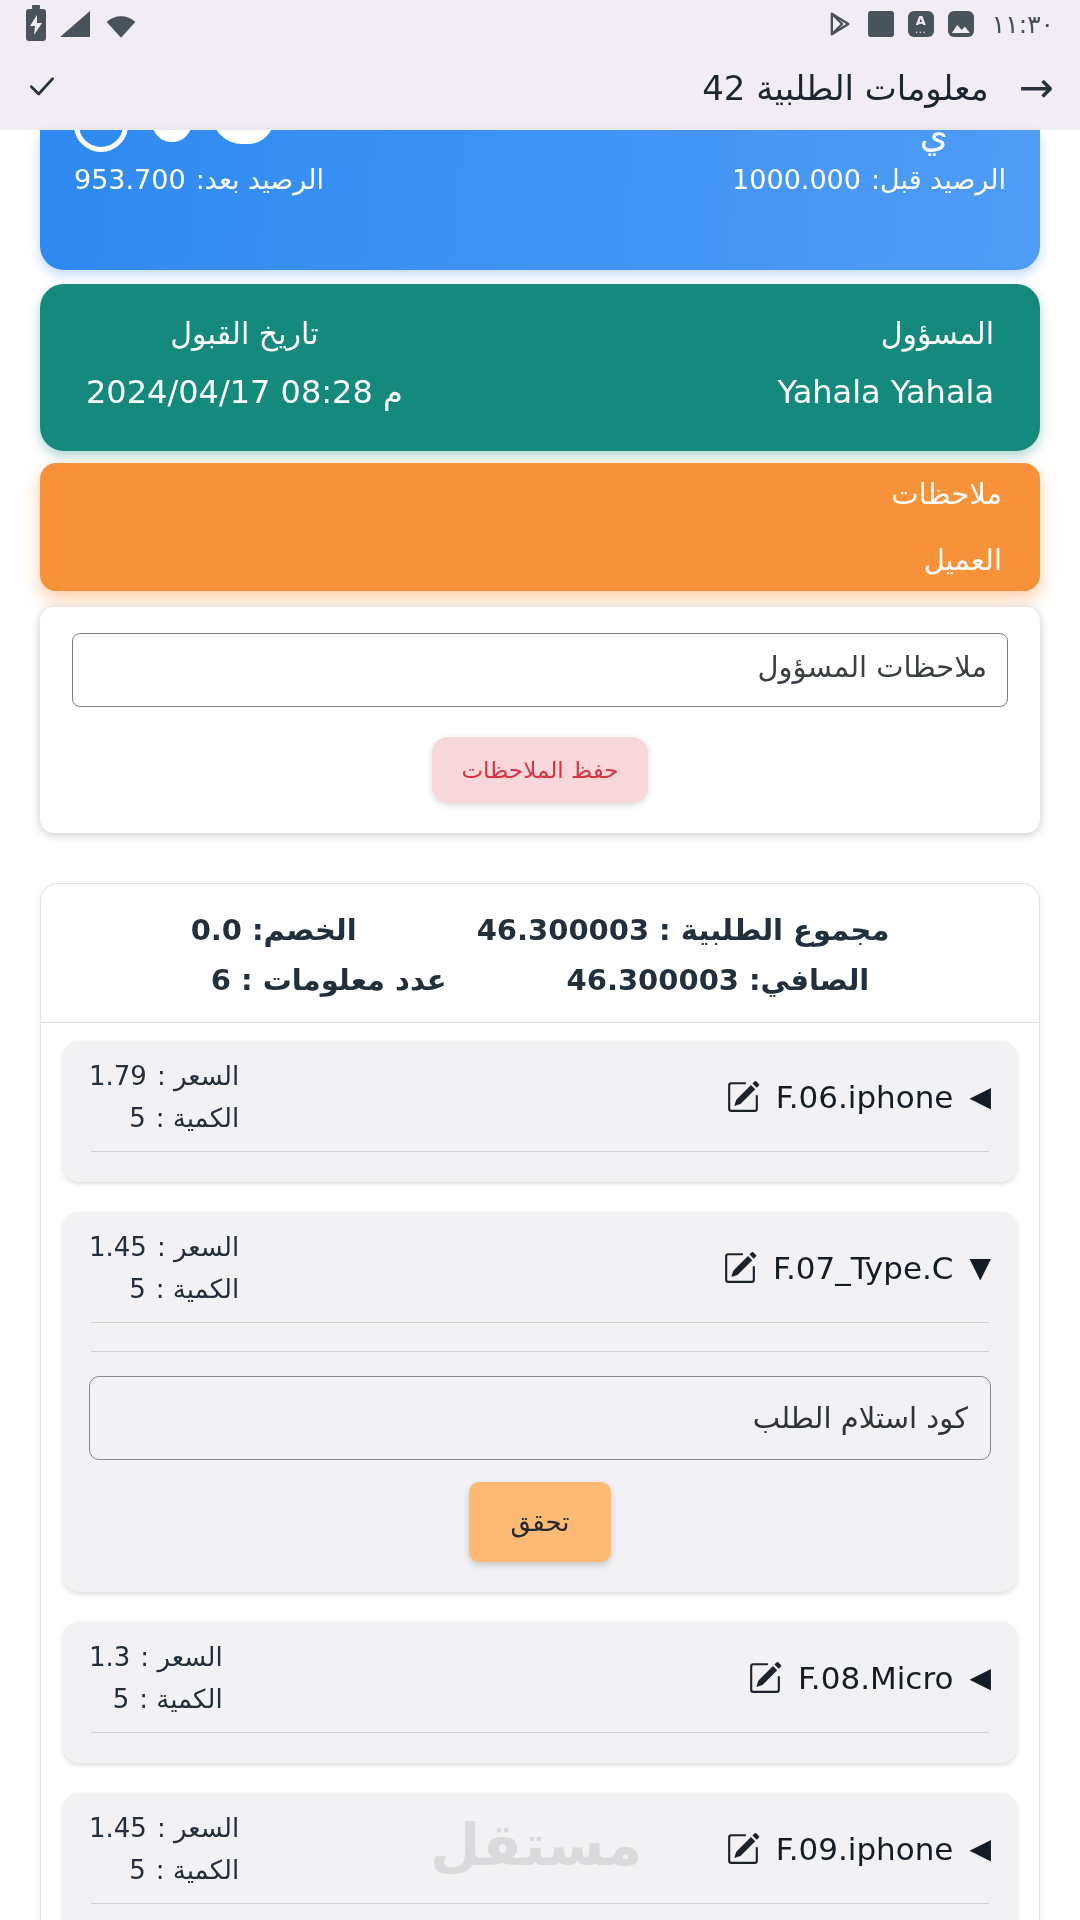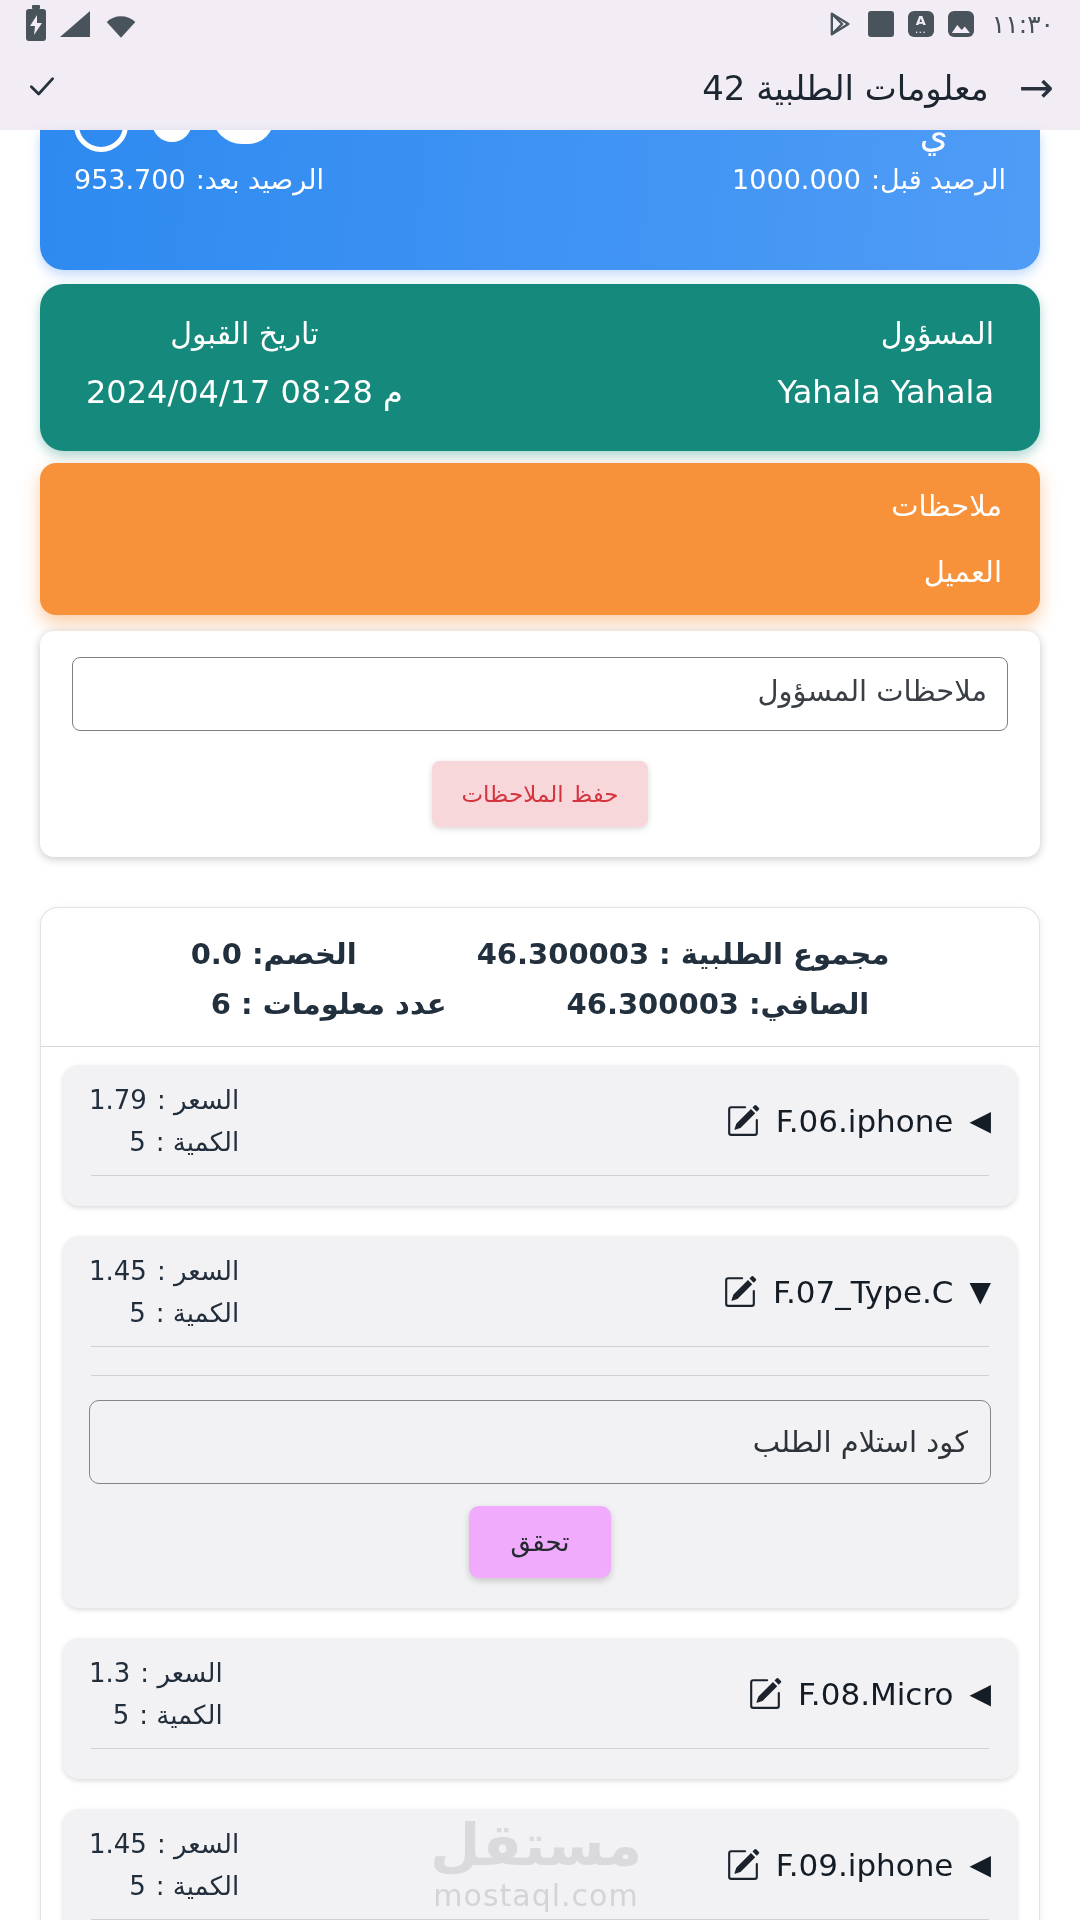--- a/index.html
+++ b/index.html
@@ -41,33 +41,33 @@
 
   
   .manager-card{margin:14px 40px 0;background:#15897c;border-radius:24px;padding:32px 46px 40px;color:#fff;
     display:flex;justify-content:space-between;direction:rtl;box-shadow:0 5px 12px rgba(21,137,124,.35);box-sizing:border-box;}
   .mg-col{display:flex;flex-direction:column;gap:22px;}
   .mg-col.left{align-items:center;}
   .mg-label{font-size:30px;}
   .mg-value{font-size:32px;}
 
   
-  .notes-banner{margin:12px 40px 0;background:#f7913a;border-radius:16px;padding:26px 38px;color:#fff;direction:rtl;
+  .notes-banner{margin:12px 40px 0;background:#f7913a;border-radius:16px;padding:14px 38px;color:#fff;direction:rtl;
     box-shadow:0 8px 18px rgba(247,145,58,.45);box-sizing:border-box;}
   .nb-line{font-size:29px;}
   .nb-line + .nb-line{margin-top:32px;}
 
   
   .notes-card{margin:16px 40px 0;background:#fff;border-radius:14px;box-shadow:0 2px 10px rgba(0,0,0,.22);
     padding:26px 32px 30px;box-sizing:border-box;}
   .notes-input{width:100%;box-sizing:border-box;height:74px;border:1.6px solid #7d8086;border-radius:8px;
     padding:16px 20px;font-size:29px;direction:rtl;resize:none;font-family:inherit;background:#fff;color:#222;}
   .notes-input::placeholder{color:#3a3f46;opacity:1;}
   .save-btn{display:block;margin:26px auto 0;width:216px;height:66px;background:#f8d7da;color:#d5343f;
-    border:none;border-radius:8px;font-size:23px;font-family:inherit;cursor:pointer;box-shadow:0 2px 6px rgba(0,0,0,.15);}
+    border:none;border-radius:16px;font-size:23px;font-family:inherit;cursor:pointer;box-shadow:0 2px 6px rgba(0,0,0,.15);}
 
   
   .orders-card{margin:50px 40px 0;background:#fff;border:1px solid #e2e2e6;border-bottom:none;
     border-radius:18px 18px 0 0;padding:28px 22px 60px;box-shadow:0 2px 8px rgba(0,0,0,.08);box-sizing:border-box;}
   .totals-row{display:flex;direction:rtl;justify-content:center;gap:120px;font-size:29px;font-weight:600;color:#22303e;line-height:36px;}
   .totals-row + .totals-row{margin-top:14px;}
   .totals-divider{margin:24px -22px 0;border-top:1.6px solid #d8d8dc;}
 
   .product-card{margin-top:18px;background:#f2f2f4;border-radius:16px;padding:20px 26px 30px;
     box-shadow:0 2px 5px rgba(0,0,0,.14);box-sizing:border-box;}
@@ -76,21 +76,21 @@
   .name-group{display:flex;align-items:center;gap:16px;direction:rtl;}
   .caret{font-size:28px;color:#141c26;line-height:1;}
   .prod-name{font-size:31px;color:#141c26;direction:ltr;}
   .edit-icon{color:#1b222c;display:inline-flex;cursor:pointer;}
   .pq-col{display:flex;flex-direction:column;gap:12px;direction:rtl;font-size:26px;color:#222e3c;}
   .item-divider{margin:18px 2px 0;border-top:1.5px solid #d0d0d5;}
   .item-divider.second{margin-top:28px;}
   .code-input{display:block;width:100%;box-sizing:border-box;height:84px;margin-top:24px;border:1.6px solid #83868c;
     border-radius:10px;font-size:29px;padding:0 22px;direction:rtl;font-family:inherit;background:transparent;color:#222;}
   .code-input::placeholder{color:#2e333a;opacity:1;}
-  .verify-btn{display:block;margin:22px auto 0;width:142px;height:72px;background:#f0abfc;color:#23292f;
+  .verify-btn{display:block;margin:22px auto 0;width:142px;height:80px;background:#fdba74;color:#23292f;
     border:none;border-radius:10px;font-size:26px;font-family:inherit;cursor:pointer;box-shadow:0 3px 7px rgba(0,0,0,.18);}
 
   
   .watermark{position:absolute;top:1814px;left:0;right:8px;text-align:center;color:#dadadc;pointer-events:none;z-index:6;}
   .wm-title{font-size:58px;font-weight:bold;line-height:1.1;}
   .wm-url{font-size:30px;color:#d4d4d6;letter-spacing:1px;}
 </style>
 </head>
 <body>
 
@@ -303,16 +303,15 @@
             </span>
         </div>
       </div>
       <div class="item-divider"></div>
     </div>
 
   </div>
 
   <div class="watermark">
     <div class="wm-title">مستقل</div>
-    <div class="wm-url">mostaql.com</div>
   </div>
 
 </div>
 
 </body></html>

